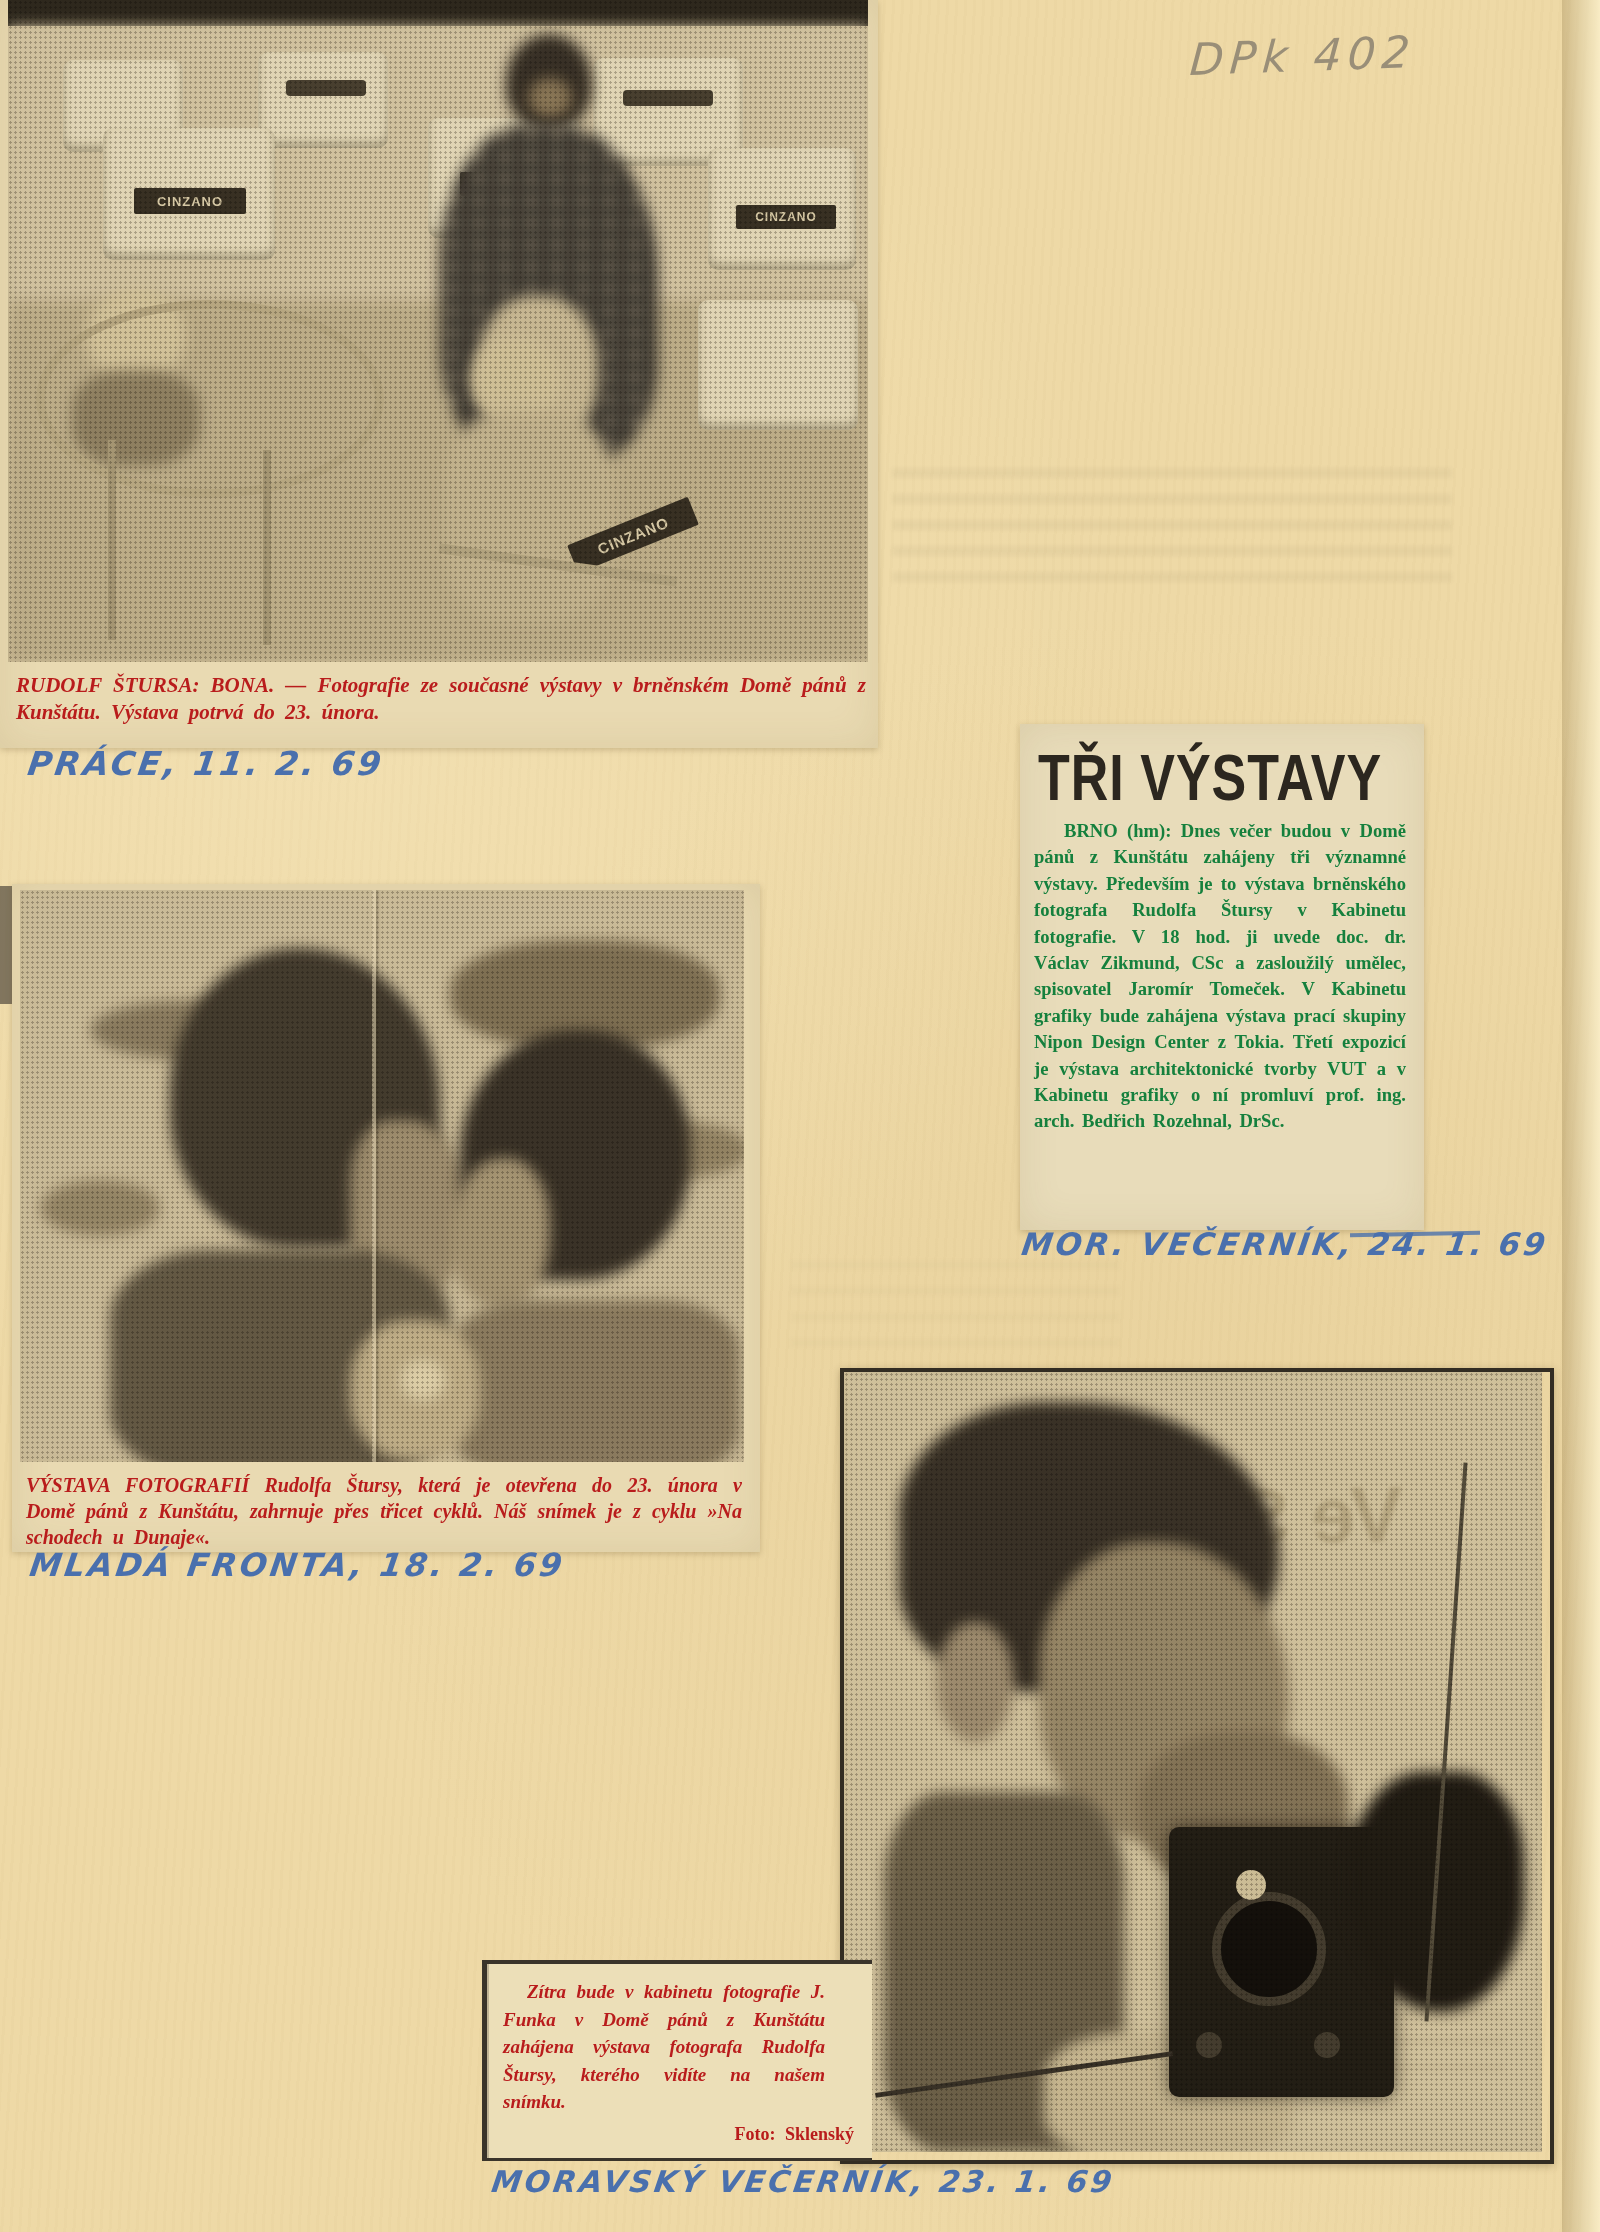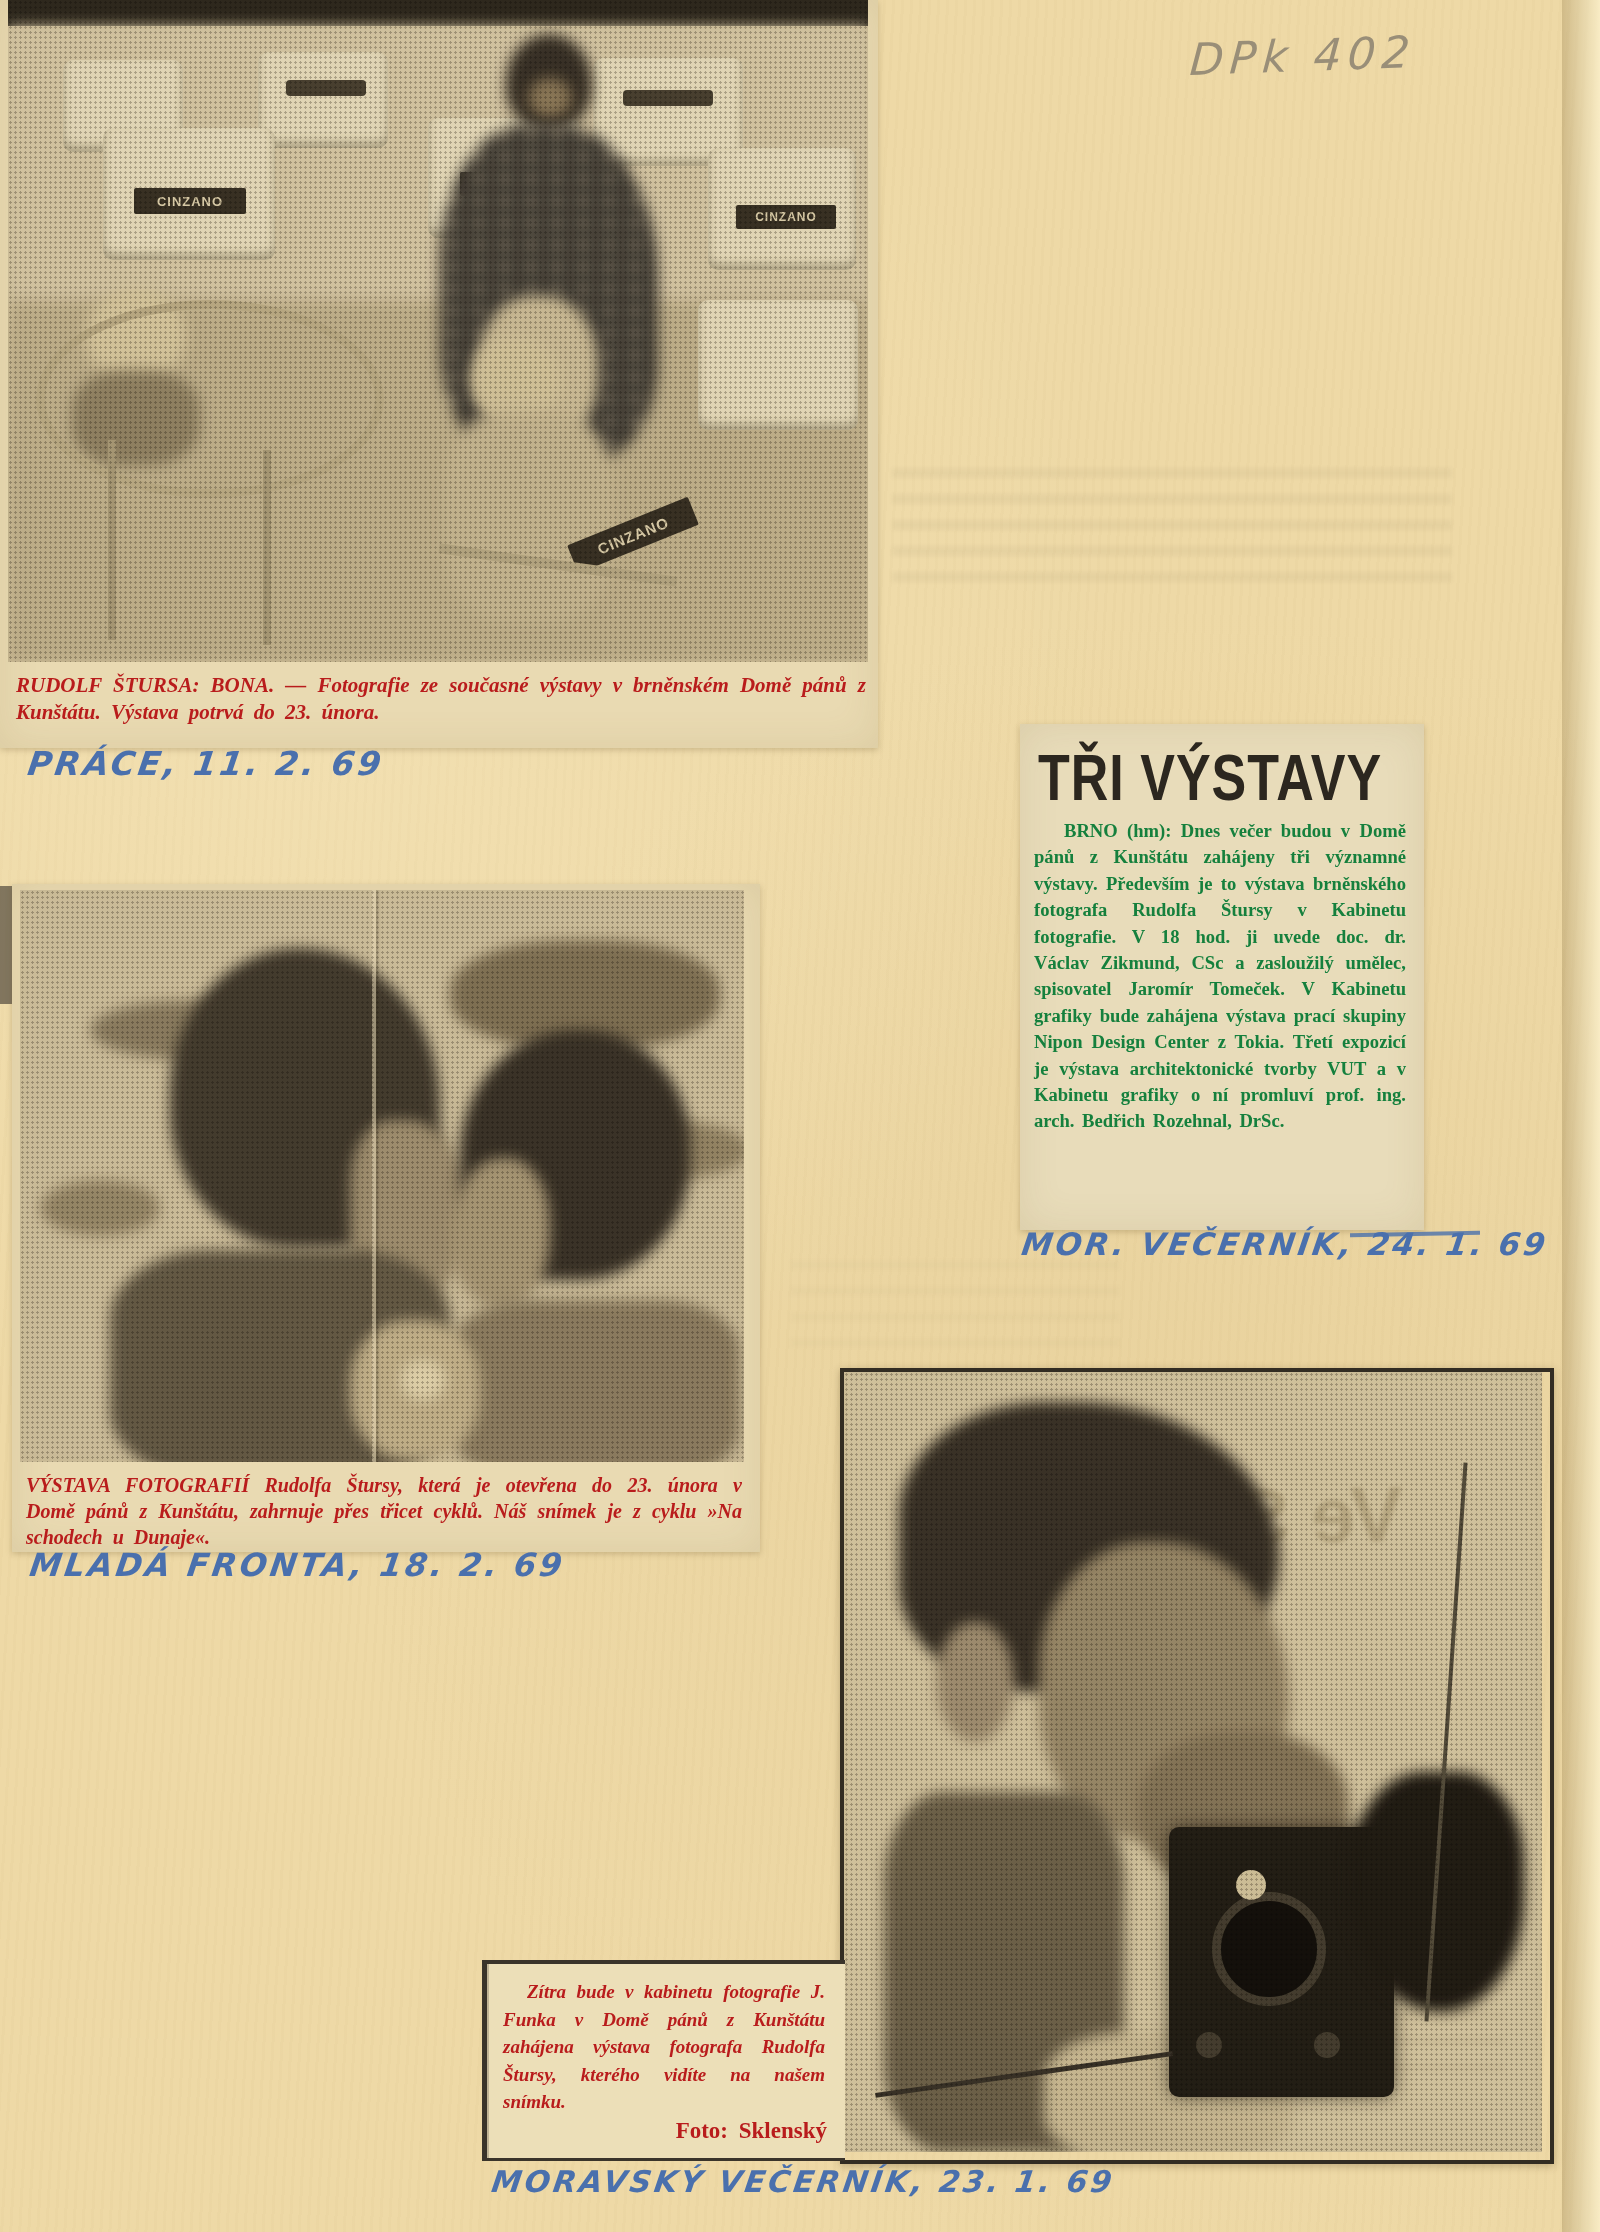--- a/index.html
+++ b/index.html
@@ -60,21 +60,21 @@
   .slot{background:#4a4335;border-radius:4px;}
   .cz{
     position:absolute;background:#3a3327;color:#ddd4b8;
     font-family:"Liberation Sans", sans-serif;font-weight:700;
     display:flex;align-items:center;justify-content:center;
     letter-spacing:1px;border-radius:2px;
   }
   
   .funka{
     background:#ecdfb8;border-top:4px solid #3a342a;border-bottom:3px solid #3a342a;
-    border-left:5px solid #3a342a;box-shadow:2px 0 0 rgba(58,52,42,.25) inset;
+    border-left:5px solid #3a342a;box-shadow:2px 0 0 rgba(58,52,42,.25) inset;padding-left:27px;
   }
   .ghostlines{
     background:repeating-linear-gradient(180deg, rgba(90,80,55,.10) 0 10px, transparent 10px 26px);
     filter:blur(2px);opacity:.55;
   }
   .ghostword{
     font-family:"Liberation Sans", sans-serif;font-weight:700;color:#a79a77;
     transform:scaleX(-1) rotate(1deg);filter:blur(2px);opacity:.55;white-space:nowrap;
   }
   .pageedge{background:linear-gradient(90deg, rgba(120,95,45,.25), rgba(250,238,200,.9));}
@@ -200,16 +200,16 @@
     <div class="shape" style="left:505px;top:400px;width:175px;height:240px;background:#221d15;border-radius:45% 40% 50% 55%;"></div>
 
     <div class="sharp" style="left:600px;top:90px;width:4px;height:560px;background:#565040;transform:rotate(4deg);"></div>
     <div class="sharp" style="left:30px;top:700px;width:300px;height:5px;background:#3a342a;transform:rotate(-8deg);"></div>
     <div class="tint"></div>
   </div>
 </div>
 
 <div class="abs funka" style="left:482px;top:1960px;width:358px;height:194px;">
   <div class="caption" style="position:absolute;left:16px;top:14px;width:322px;font-size:19px;line-height:1.45;text-indent:24px;">Zítra bude v kabinetu fotografie J. Funka v Domě pánů z Kunštátu zahájena výstava fotografa Rudolfa Štursy, kterého vidíte na našem snímku.</div>
-  <div class="caption" style="position:absolute;right:18px;bottom:12px;font-size:23px;font-style:normal;">Foto: Sklenský</div>
+  <div class="caption" style="position:absolute;right:18px;bottom:12px;font-size:18px;font-style:normal;">Foto: Sklenský</div>
 </div>
 
 <div class="abs hand" style="left:492px;top:2164px;font-size:30px;">MORAVSKÝ VEČERNÍK, 23. 1. 69</div>
 
 </body></html>

